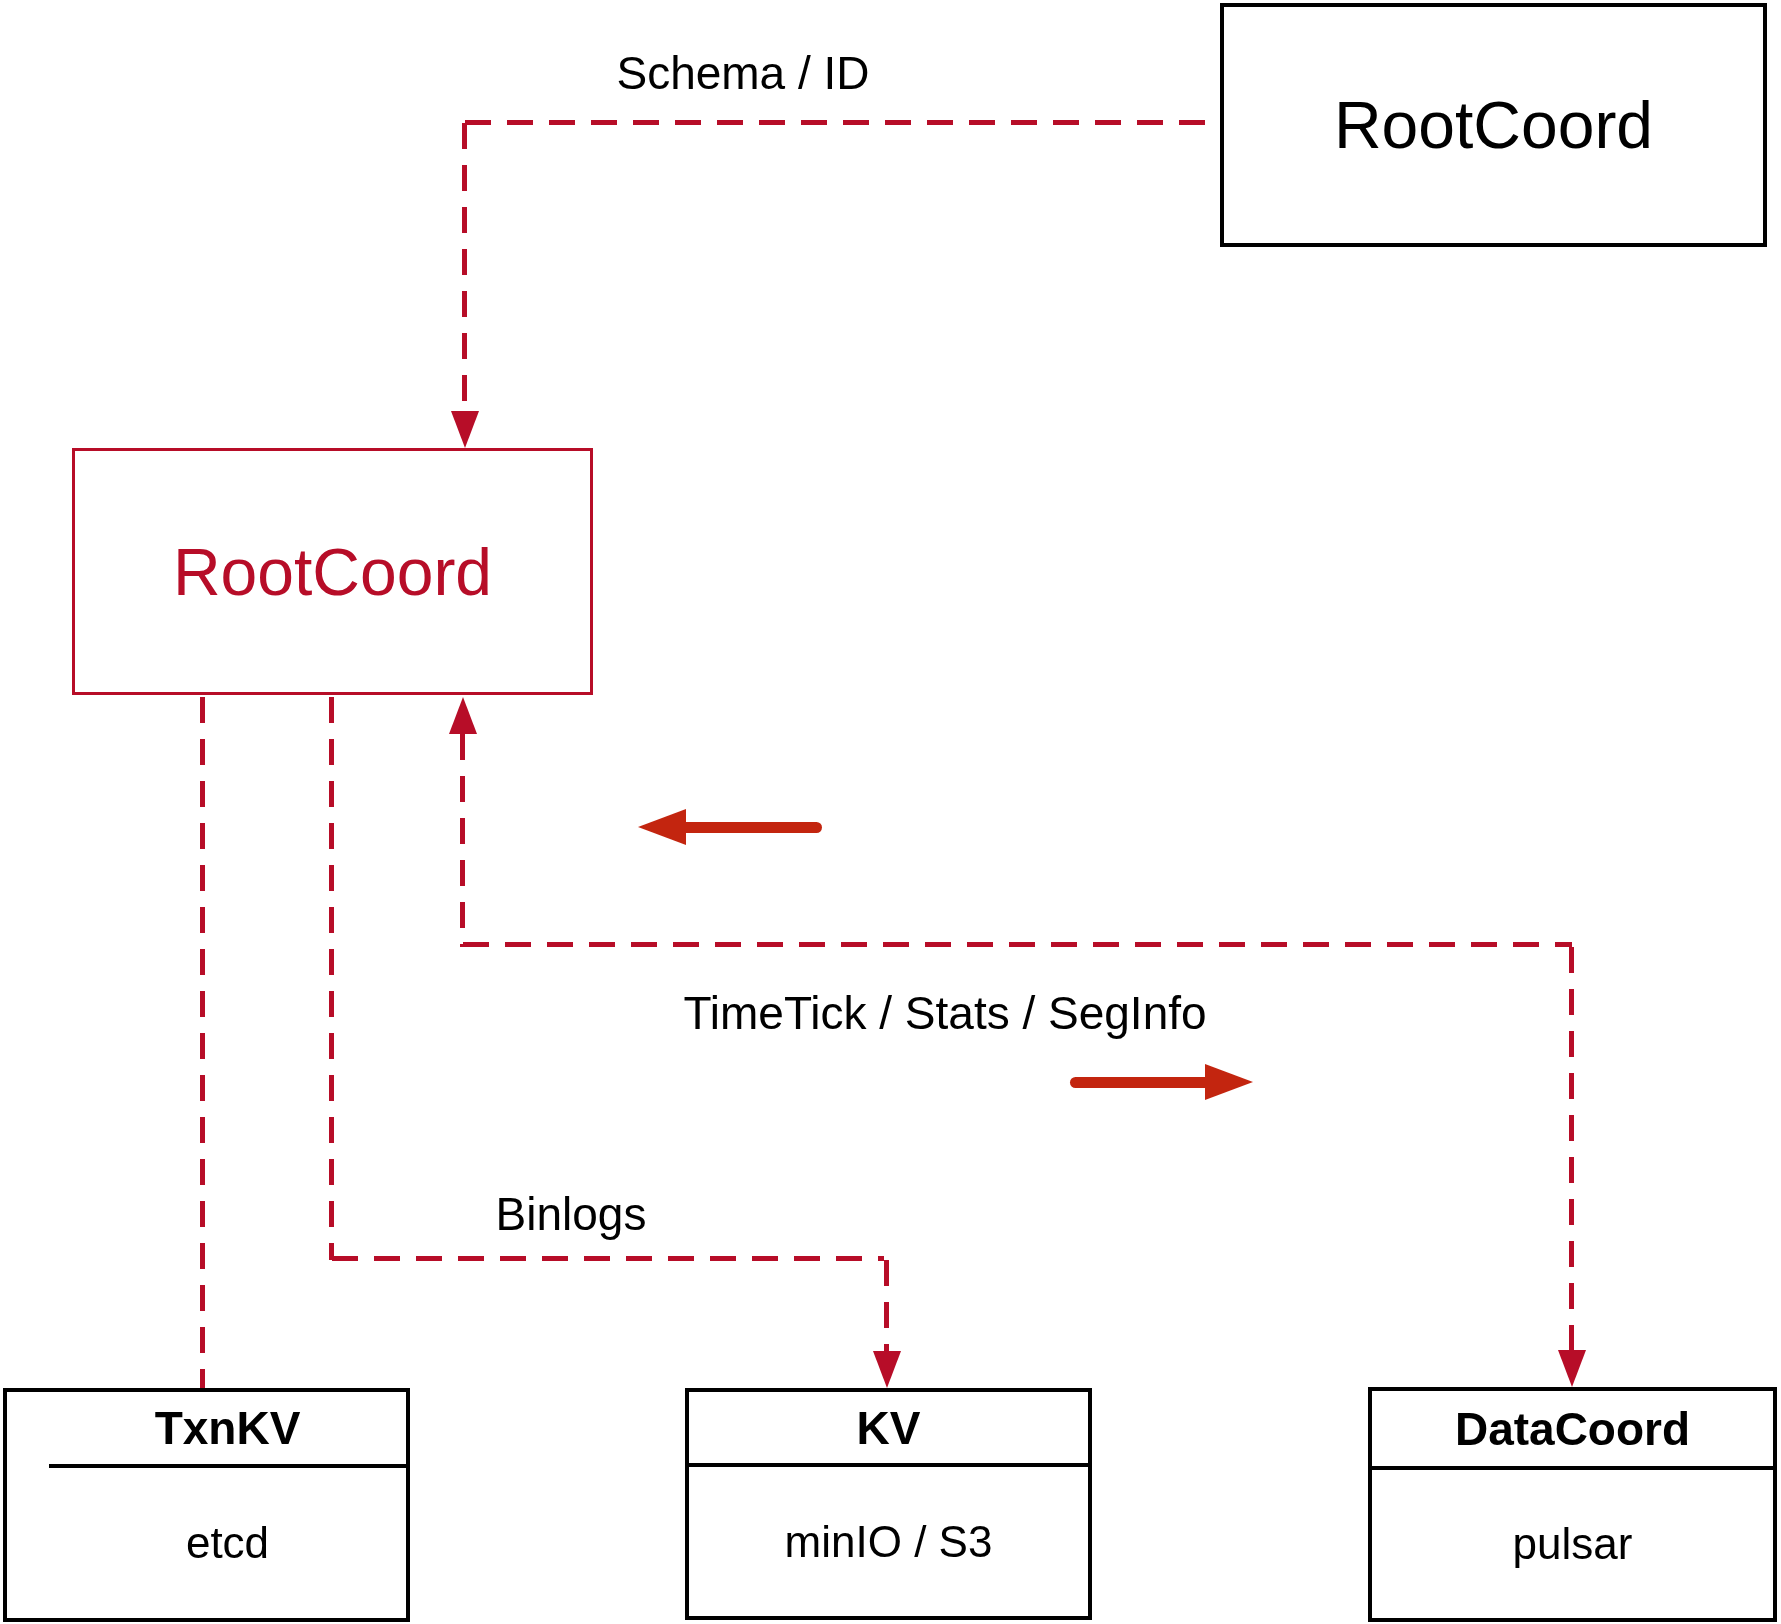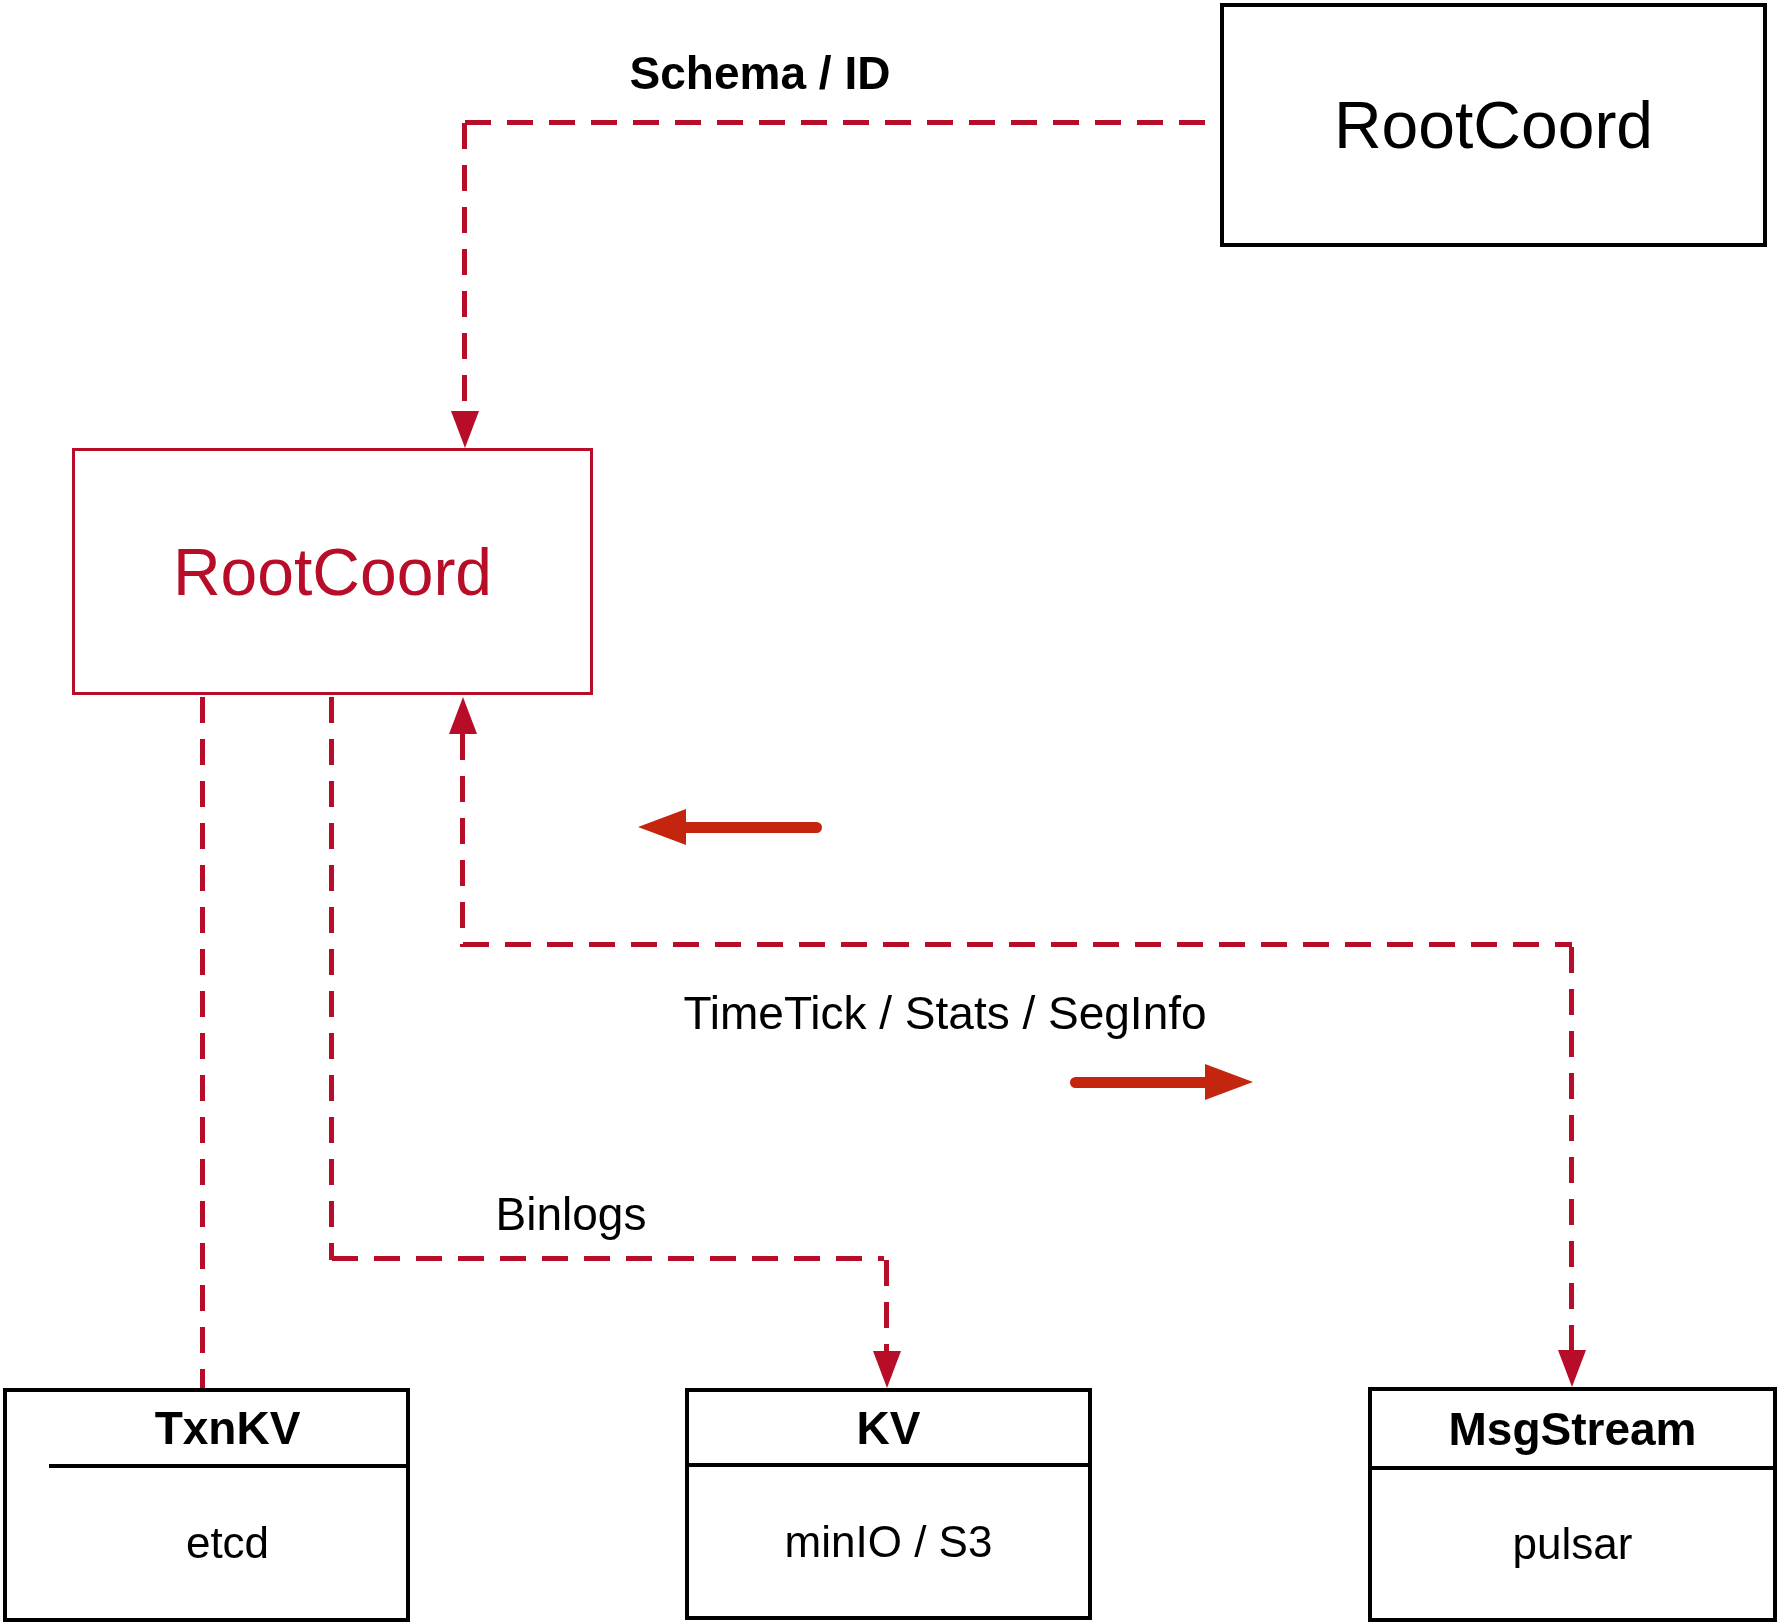--- a/index.html
+++ b/index.html
@@ -99,21 +99,21 @@
     left:1205px;top:1064px;
     border-top:18px solid transparent;border-bottom:18px solid transparent;
     border-left:48px solid var(--arrowred);
   }
 
   
   .lbl{
     position:absolute;font-size:46px;line-height:56px;
     text-align:center;white-space:nowrap;color:var(--ink);
   }
-  .lbl-schema{left:510px;top:45px;width:500px;font-weight:bold;}
+  .lbl-schema{left:493px;top:45px;width:500px;}
   .lbl-dd{left:650px;top:872px;width:600px;}
   .lbl-timetick{left:645px;top:985px;width:600px;}
   .lbl-binlogs{left:421px;top:1186px;width:300px;}
 </style>
 </head>
 <body>
 
 <div class="canvas">
 
   <div class="dash-h seg-schema-h"></div>
@@ -158,19 +158,19 @@
   </div>
 
   <div class="tablebox tablebox--kv">
     <div class="hdr">KV</div>
     <div class="bdy">
       <span>minIO / S3</span>
     </div>
   </div>
 
   <div class="tablebox tablebox--msgstream">
-    <div class="hdr">MsgStream</div>
+    <div class="hdr">DataCoord</div>
     <div class="bdy">
       <span>pulsar</span>
     </div>
   </div>
 
 </div>
 
 </body></html>

